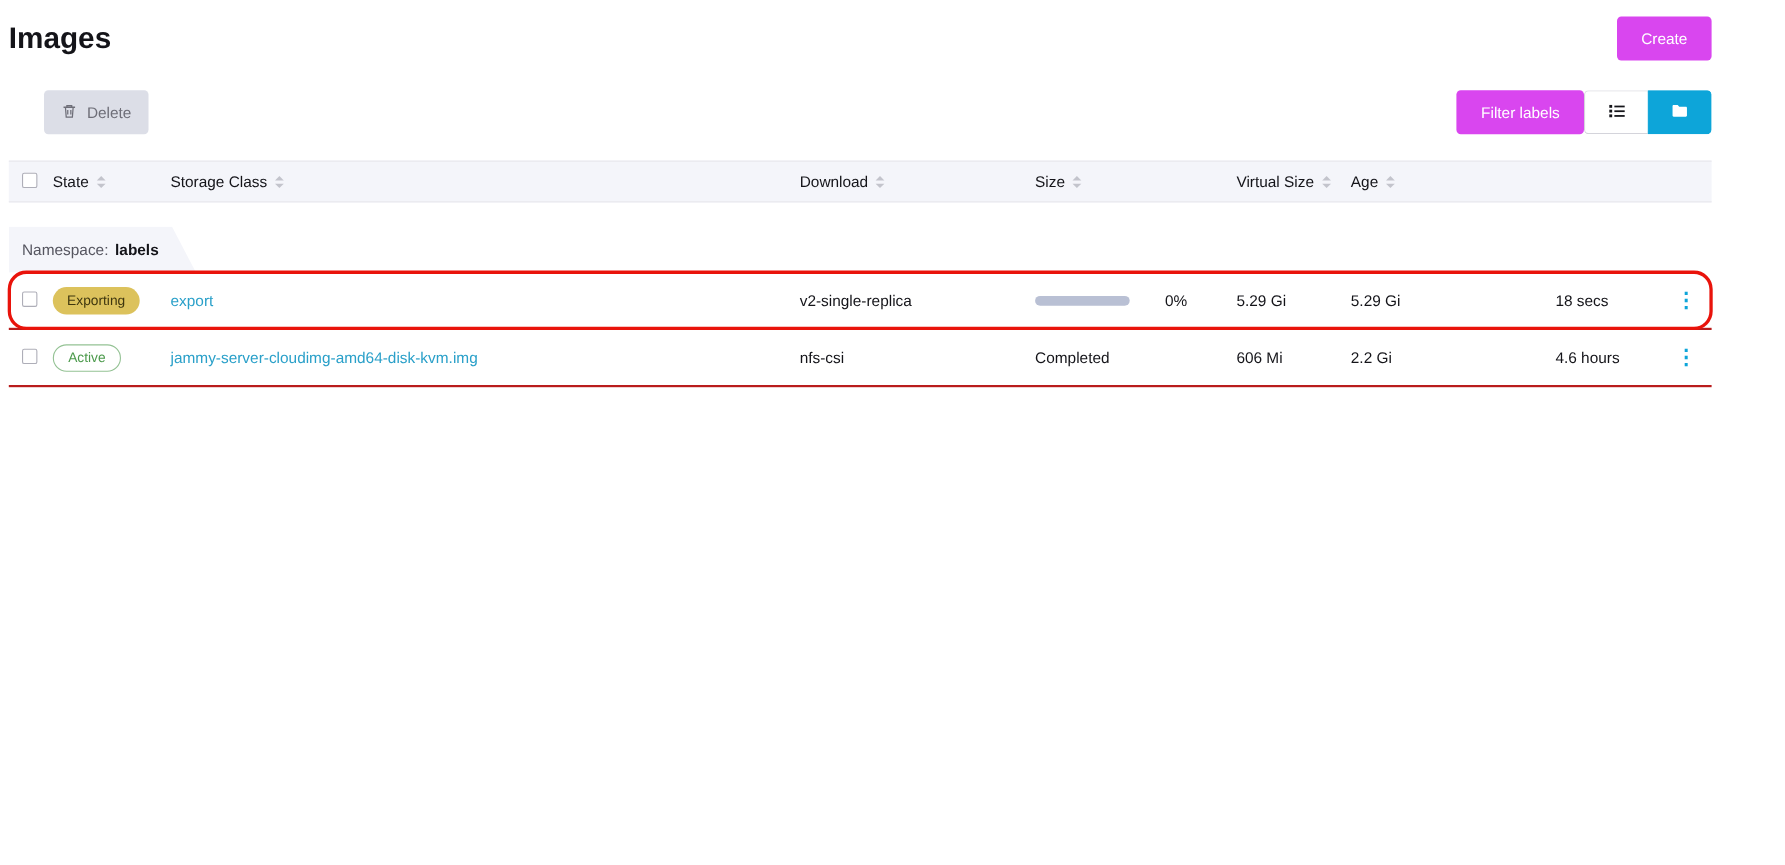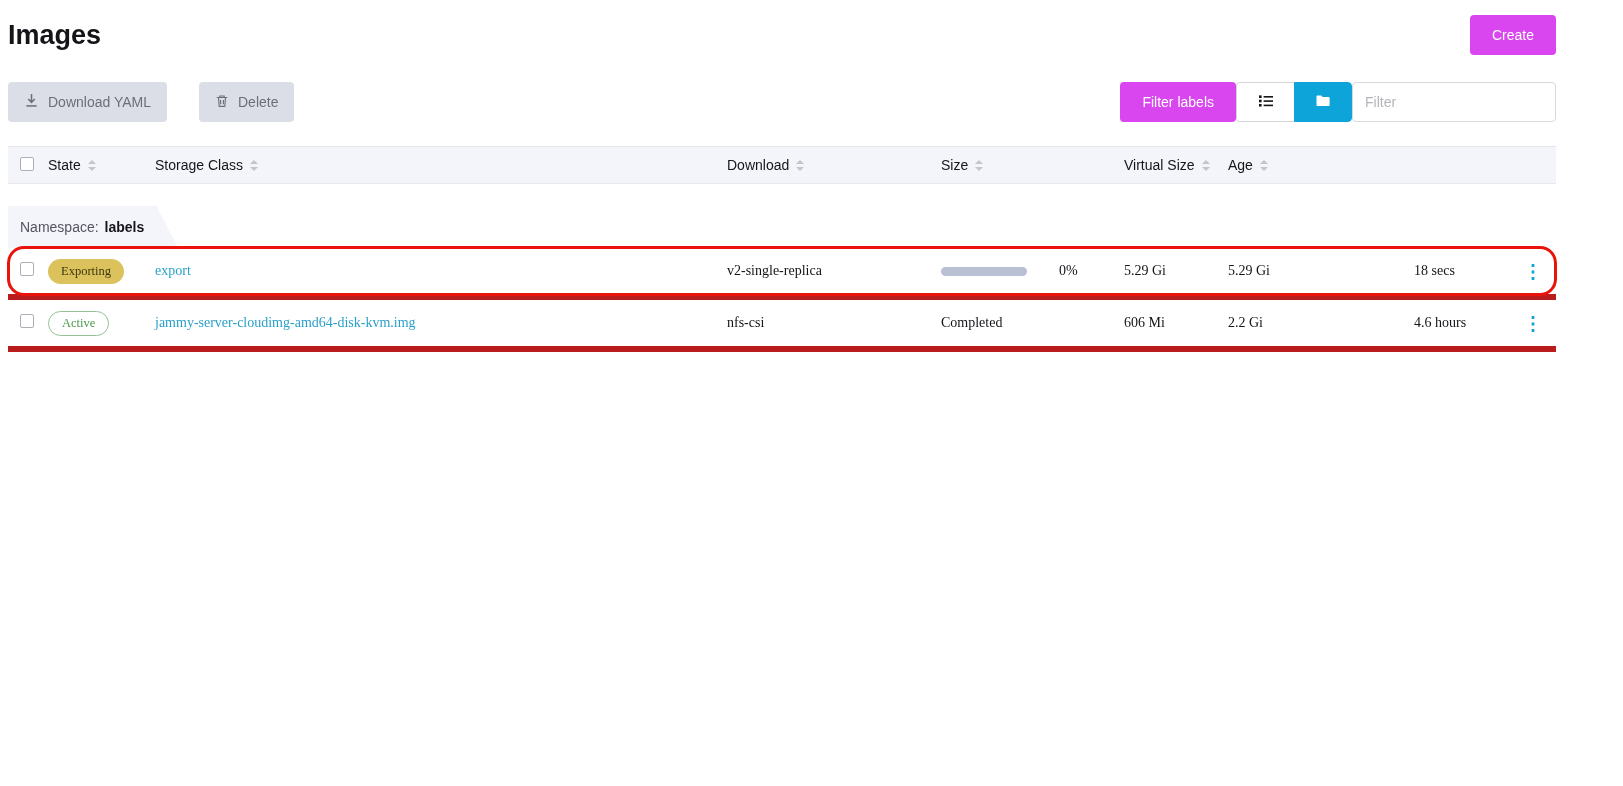--- a/index.html
+++ b/index.html
@@ -50,21 +50,21 @@
 
   
   .group-row { margin-top:16px; height:48px; display:flex; align-items:flex-end; }
   .group-tab { display:flex; align-items:center; background:#f4f5fa; height:42px;
                padding:0 34px 0 12px; clip-path:polygon(0 0, calc(100% - 22px) 0, 100% 100%, 0 100%);
                color:#55555f; }
   .group-tab .ns-value { color:#141419; font-weight:700; margin-left:6px; }
 
   
   .row { display:grid; grid-template-columns:var(--cols); align-items:center; height:52px;
-         border-bottom:6px solid #b91c1c; position:relative; background:#fff;font-family:Liberation Serif, serif; }
+         border-bottom:2px solid #b91c1c; position:relative; background:#fff; }
 
   .badge { display:inline-flex; align-items:center; height:25px; padding:0 13px; border-radius:13px; font-size:12.5px; }
   .badge-warning { background:#dcc25c; color:#3f370f; }
   .badge-success { background:transparent; border:1px solid #94c294; color:#4c9a4c; }
 
   .link { color:#2aa0c9; text-decoration:none; cursor:pointer; }
 
   .progress-cell { display:flex; align-items:center; gap:32px; }
   .progress-track { width:86px; height:9px; border-radius:5px; background:#b9c0d4; overflow:hidden; }
   .progress-fill { height:100%; width:0%; background:#6f7da0; }
@@ -80,29 +80,20 @@
 <body>
 
 <div class="page">
 
   <div class="page-header">
     <h1 class="page-title">Images</h1>
     <button class="btn btn-primary">Create</button>
   </div>
 
   <div class="toolbar">
-    <button class="btn btn-disabled">
-      <span>
-        <svg viewBox="0 0 16 16" width="15" height="15">
-            <path d="M8 1v8.5M4.5 6.5L8 10l3.5-3.5" stroke="#6e6e78" stroke-width="1.6" fill="none"></path>
-            <path d="M2.5 13.8h11" stroke="#6e6e78" stroke-width="1.6"></path>
-          </svg>
-      </span>
-      <span>Download YAML</span>
-    </button>
 
     <button class="btn btn-disabled gap32">
       <span>
         <svg viewBox="0 0 16 16" width="14" height="14">
             <path d="M2 4h12M5.5 4V2.3h5V4M4 4l.8 10.2h6.4L12 4M6.4 6.8v4.8M9.6 6.8v4.8" stroke="#6e6e78" stroke-width="1.3" fill="none"></path>
           </svg>
       </span>
       <span>Delete</span>
     </button>
 
@@ -126,21 +117,20 @@
         </div>
         <div class="seg active">
           <span>
             <svg viewBox="0 0 16 16" width="16" height="16">
                 <path fill="#ffffff" d="M1.5 3.4c0-.55.45-1 1-1h3.7l1.4 1.7h6c.55 0 1 .45 1 1v7c0 .55-.45 1-1 1h-11.1c-.55 0-1-.45-1-1V3.4z"></path>
               </svg>
           </span>
         </div>
       </div>
 
-      <input class="filter-input" type="text" placeholder="Filter" style="">
     </div>
   </div>
 
   <div class="table">
 
     <div class="thead">
       <div class="cell-pad">
         <span class="checkbox"></span>
       </div>
       <div class="th">

